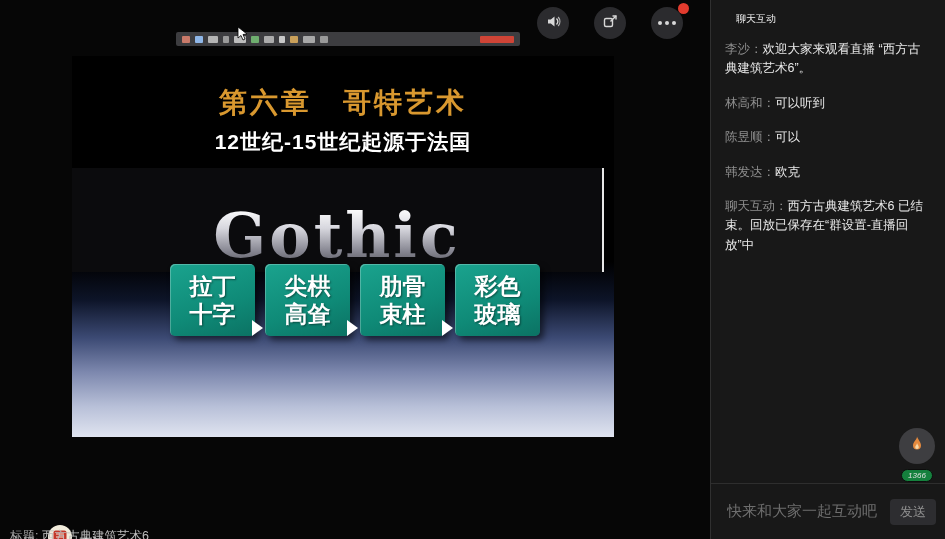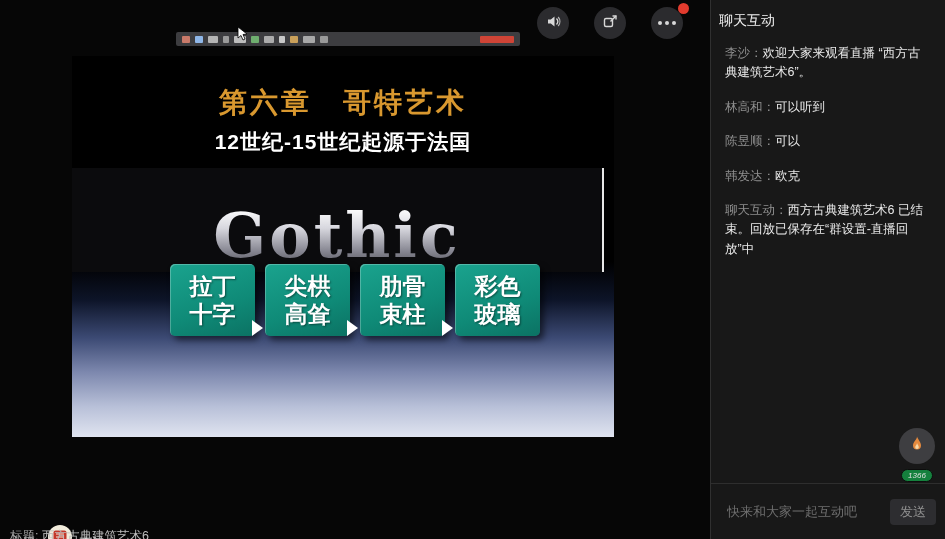--- a/index.html
+++ b/index.html
@@ -46,37 +46,37 @@
   
   .host-row { position:absolute; left:10px; top:486px; display:flex; align-items:flex-end; gap:8px; font-size:13px; }
   .host-label { color:#b5b5b5; }
   .host-name { color:#e8e8e8;margin-top:48px; }
   .title-row { position:absolute; left:10px; top:528px; font-size:12.5px; color:#a9a9a9; }
   .title-row .val { color:#bdbdbd; }
 
   
   .sidebar { position:absolute; left:710px; top:0; width:235px; height:539px; background:#181818;
              border-left:1px solid #303030; box-sizing:border-box; }
-  .chat-header { padding:12px 8px 8px; font-size:14px; color:#f0f0f0; }
+  .chat-header { padding:12px 25px 8px; font-size:10px; color:#f0f0f0; }
   .chat-list { padding:6px 14px 0; }
   .msg { margin-bottom:15px; font-size:12.5px; line-height:1.55; word-break:break-all; }
   .msg-name { color:#8f8f8f; }
   .msg-text { color:#e9e9e9; }
 
   .like-wrap { position:absolute; right:9px; top:428px; width:38px; text-align:center; }
   .like-btn { width:36px; height:36px; border-radius:50%; background:#3e3e41; margin:0 auto;
               display:flex; align-items:center; justify-content:center; cursor:pointer; }
   .like-count { position:relative; margin-top:-8px; display:inline-block; padding:1px 6px;
                 background:#15803d; border:1px solid #0d0d0d; border-radius:8px; font-size:8px; color:#e0e0e0;font-style:italic; }
 
   .chat-input { position:absolute; left:0; bottom:0; width:235px; height:56px; box-sizing:border-box;
                 border-top:1px solid #2e2e2e; background:#181818;
                 display:flex; align-items:center; gap:8px; padding:0 10px 0 14px; }
   .chat-input input { flex:1; min-width:0; background:transparent; border:none; outline:none;
-                      font-size:13px; color:#d0d0d0; font-family:Liberation Sans, sans-serif; }
+                      font-size:15px; color:#d0d0d0; font-family:Liberation Serif, serif; }
   .chat-input input::placeholder { color:#6e6e6e; }
   .send-btn { min-width:46px; height:26px; background:#2d2d30; border:none; border-radius:4px;
               color:#8f8f8f; font-size:13px; cursor:pointer; font-family:"Liberation Sans", sans-serif; }
 </style>
 </head>
 <body>
 
 <div class="app">
 
   <div class="main">

